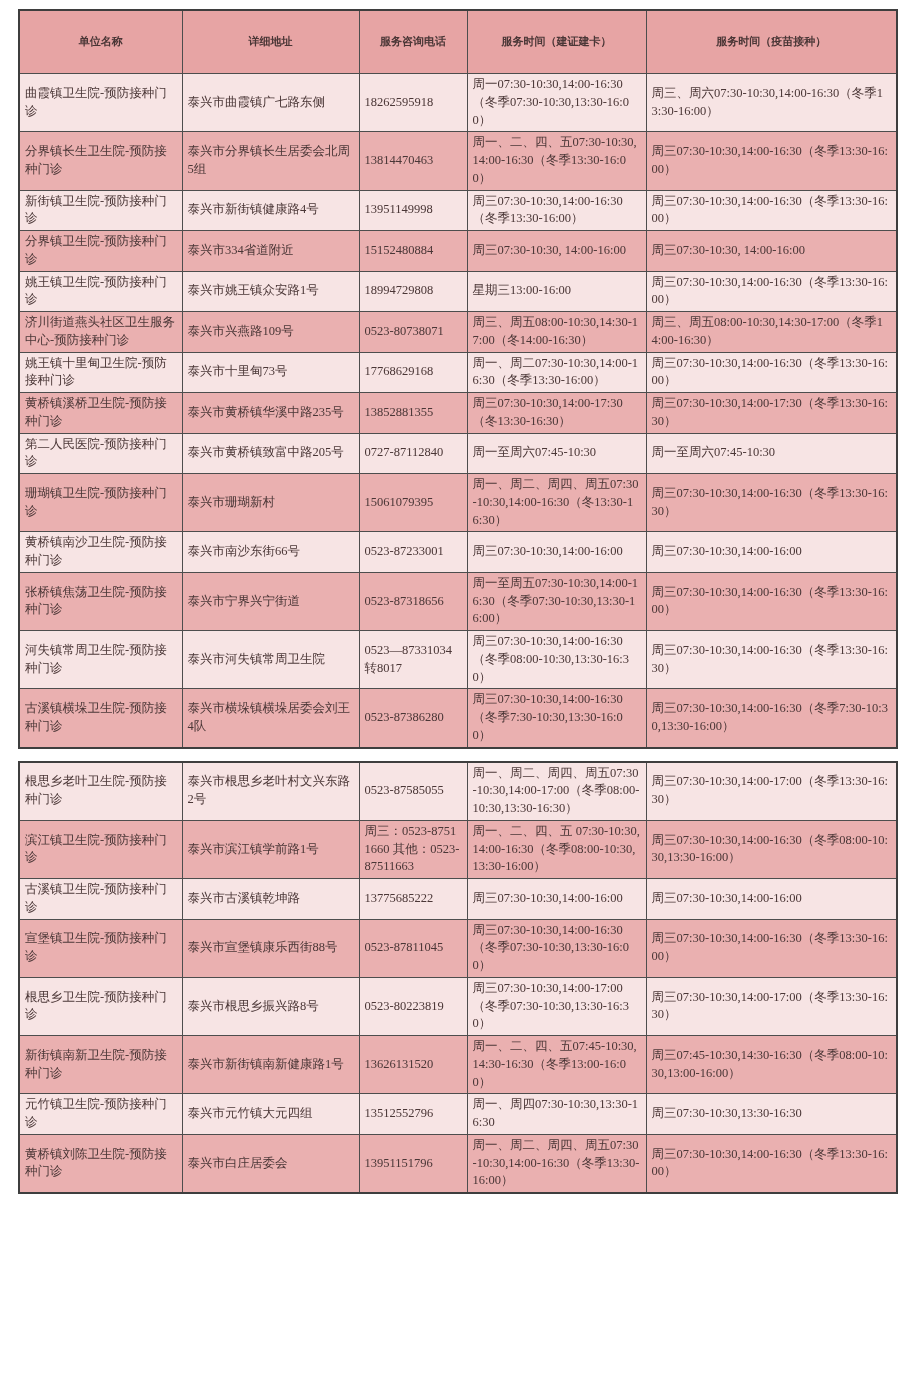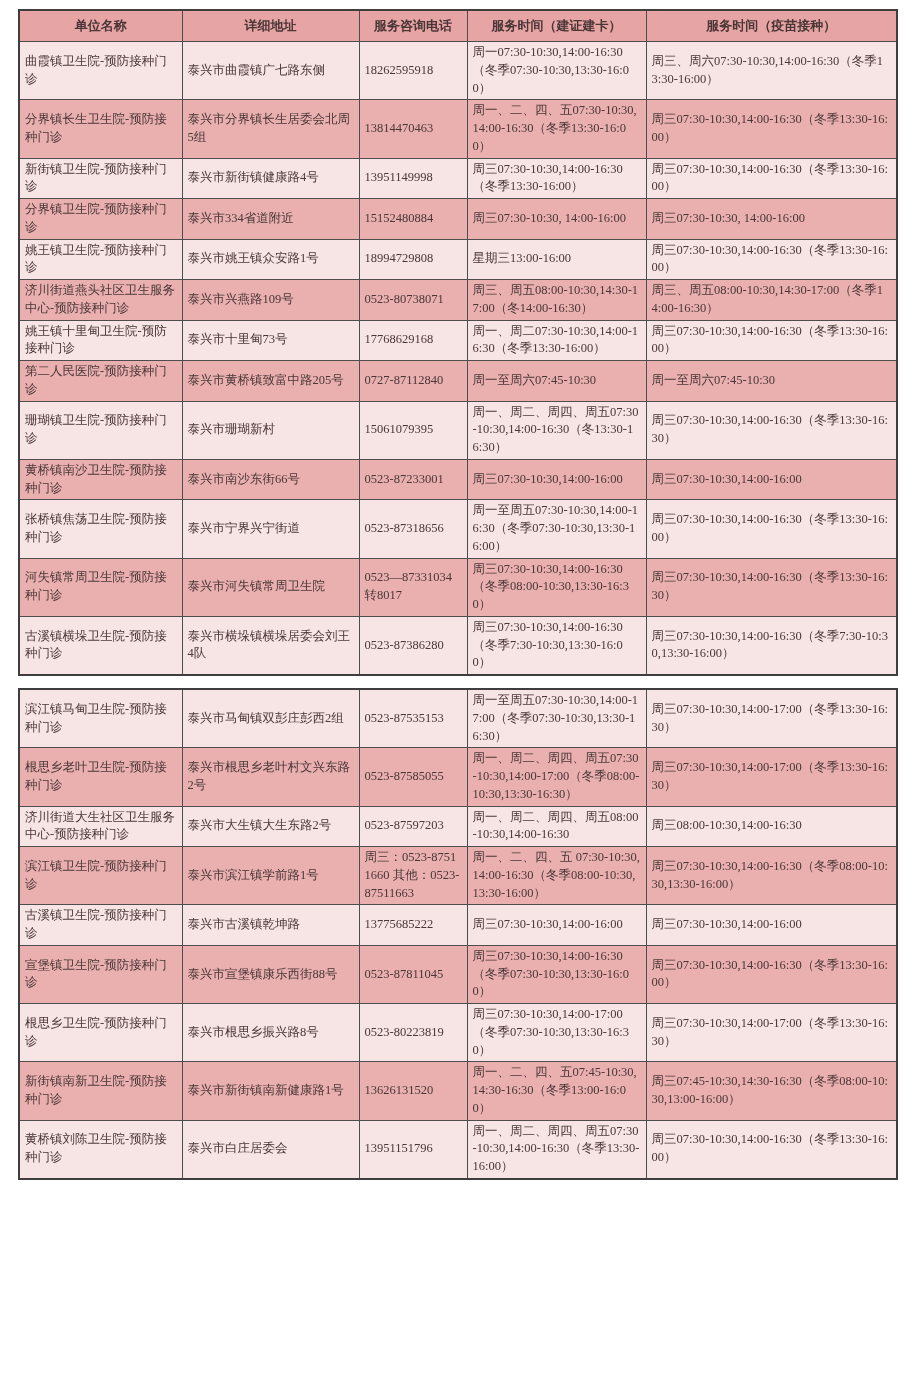--- a/index.html
+++ b/index.html
@@ -24,24 +24,24 @@
     font-size:12.5px;
     line-height:1.42;
     vertical-align:middle;
     padding:2px 5px;
     word-break:break-all;
     overflow-wrap:anywhere;
   }
   th{
     background:#e7a4a4;
     font-weight:bold;
-    font-size:13px;
+    font-size:11px;
     text-align:center;
     height:24px;
-    padding:3px 2px;
+    padding:19px 2px;
   }
   tbody tr:nth-child(odd){background:#f7e4e4;}
   tbody tr:nth-child(even){background:#eab0b0;}
   .table-gap{height:12px;}
 </style>
 </head>
 <body>
 
 <div class="page">
 
@@ -106,20 +106,27 @@
           <td>周三、周五08:00-10:30,14:30-17:00（冬季14:00-16:30）</td>
         </tr>
         <tr>
           <td>姚王镇十里甸卫生院-预防接种门诊</td>
           <td>泰兴市十里甸73号</td>
           <td>17768629168</td>
           <td>周一、周二07:30-10:30,14:00-16:30（冬季13:30-16:00）</td>
           <td>周三07:30-10:30,14:00-16:30（冬季13:30-16:00）</td>
         </tr>
         <tr>
+          <td>黄桥镇溪桥卫生院-预防接种门诊</td>
+          <td>泰兴市黄桥镇华溪中路235号</td>
+          <td>13852881355</td>
+          <td>周三07:30-10:30,14:00-17:30（冬13:30-16:30）</td>
+          <td>周三07:30-10:30,14:00-17:30（冬季13:30-16:30）</td>
+        </tr>
+        <tr>
           <td>第二人民医院-预防接种门诊</td>
           <td>泰兴市黄桥镇致富中路205号</td>
           <td>0727-87112840</td>
           <td>周一至周六07:45-10:30</td>
           <td>周一至周六07:45-10:30</td>
         </tr>
         <tr>
           <td>珊瑚镇卫生院-预防接种门诊</td>
           <td>泰兴市珊瑚新村</td>
           <td>15061079395</td>
@@ -162,41 +169,27 @@
   <table class="clinic-table">
     <colgroup>
       <col class="c1">
         <col class="c2">
         <col class="c3">
         <col class="c4">
         <col class="c5">
     </colgroup>
     <tbody>
         <tr>
-          <td>滨江镇马甸卫生院-预防接种门诊</td>
-          <td>泰兴市马甸镇双彭庄彭西2组</td>
-          <td>0523-87535153</td>
-          <td>周一至周五07:30-10:30,14:00-17:00（冬季07:30-10:30,13:30-16:30）</td>
-          <td>周三07:30-10:30,14:00-17:00（冬季13:30-16:30）</td>
-        </tr>
-        <tr>
           <td>根思乡老叶卫生院-预防接种门诊</td>
           <td>泰兴市根思乡老叶村文兴东路2号</td>
           <td>0523-87585055</td>
           <td>周一、周二、周四、周五07:30-10:30,14:00-17:00（冬季08:00-10:30,13:30-16:30）</td>
           <td>周三07:30-10:30,14:00-17:00（冬季13:30-16:30）</td>
         </tr>
         <tr>
-          <td>济川街道大生社区卫生服务中心-预防接种门诊</td>
-          <td>泰兴市大生镇大生东路2号</td>
-          <td>0523-87597203</td>
-          <td>周一、周二、周四、周五08:00-10:30,14:00-16:30</td>
-          <td>周三08:00-10:30,14:00-16:30</td>
-        </tr>
-        <tr>
           <td>滨江镇卫生院-预防接种门诊</td>
           <td>泰兴市滨江镇学前路1号</td>
           <td>周三：0523-87511660 其他：0523-87511663</td>
           <td>周一、二、四、五 07:30-10:30,14:00-16:30（冬季08:00-10:30,13:30-16:00）</td>
           <td>周三07:30-10:30,14:00-16:30（冬季08:00-10:30,13:30-16:00）</td>
         </tr>
         <tr>
           <td>古溪镇卫生院-预防接种门诊</td>
           <td>泰兴市古溪镇乾坤路</td>
           <td>13775685222</td>
@@ -218,20 +211,27 @@
           <td>周三07:30-10:30,14:00-17:00（冬季13:30-16:30）</td>
         </tr>
         <tr>
           <td>新街镇南新卫生院-预防接种门诊</td>
           <td>泰兴市新街镇南新健康路1号</td>
           <td>13626131520</td>
           <td>周一、二、四、五07:45-10:30,14:30-16:30（冬季13:00-16:00）</td>
           <td>周三07:45-10:30,14:30-16:30（冬季08:00-10:30,13:00-16:00）</td>
         </tr>
         <tr>
+          <td>元竹镇卫生院-预防接种门诊</td>
+          <td>泰兴市元竹镇大元四组</td>
+          <td>13512552796</td>
+          <td>周一、周四07:30-10:30,13:30-16:30</td>
+          <td>周三07:30-10:30,13:30-16:30</td>
+        </tr>
+        <tr>
           <td>黄桥镇刘陈卫生院-预防接种门诊</td>
           <td>泰兴市白庄居委会</td>
           <td>13951151796</td>
           <td>周一、周二、周四、周五07:30-10:30,14:00-16:30（冬季13:30-16:00）</td>
           <td>周三07:30-10:30,14:00-16:30（冬季13:30-16:00）</td>
         </tr>
       </tbody>
   </table>
 
 </div>

